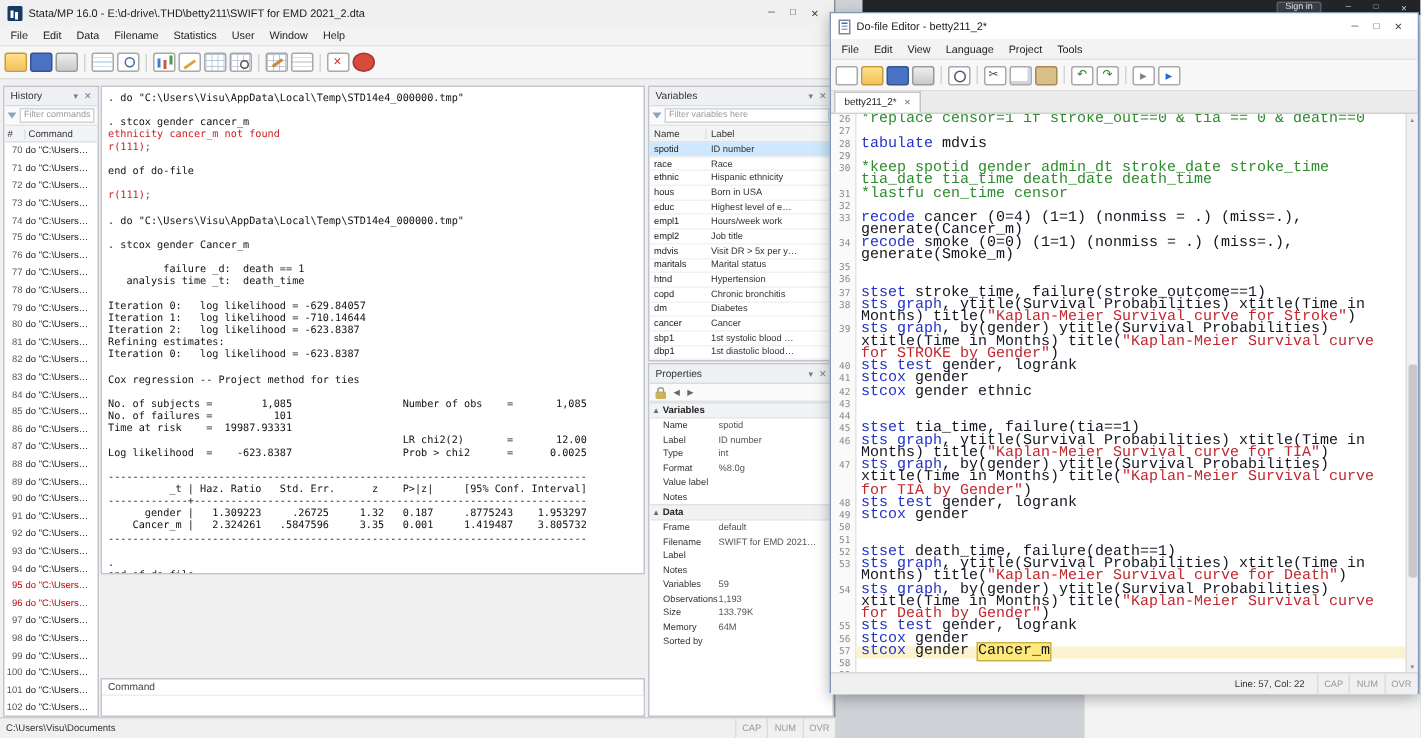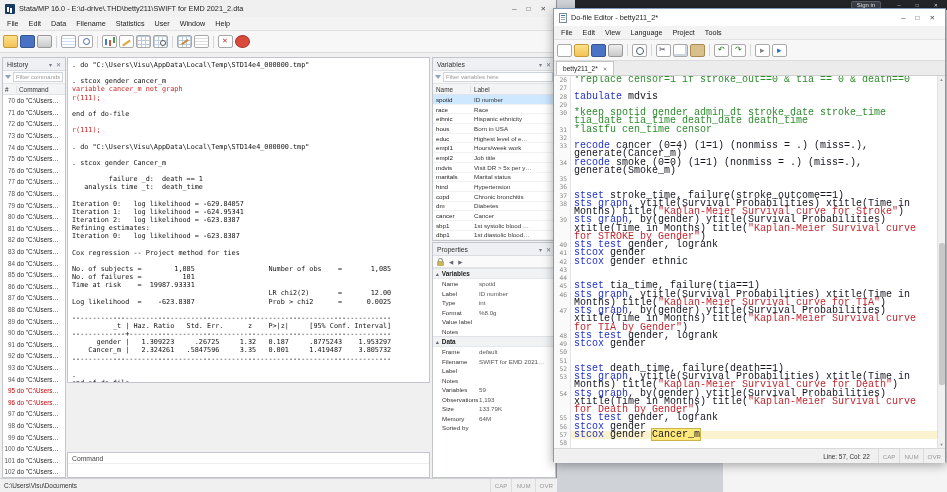--- a/index.html
+++ b/index.html
@@ -341,36 +341,36 @@
         </div>
         <div class="hrow"></div>
       </div>
   </div>
 
   <div class="results-pane">
     <div id="results-lines">
         <div class="rline">. do "C:\Users\Visu\AppData\Local\Temp\STD14e4_000000.tmp"</div>
         <div class="rline">&nbsp;</div>
         <div class="rline">. stcox gender cancer_m</div>
-        <div class="rline err">variable cancer_m not graph</div>
+        <div class="rline err">ethnicity cancer_m not found</div>
         <div class="rline err">r(111);</div>
         <div class="rline">&nbsp;</div>
         <div class="rline">end of do-file</div>
         <div class="rline">&nbsp;</div>
         <div class="rline err">r(111);</div>
         <div class="rline">&nbsp;</div>
         <div class="rline">. do "C:\Users\Visu\AppData\Local\Temp\STD14e4_000000.tmp"</div>
         <div class="rline">&nbsp;</div>
         <div class="rline">. stcox gender Cancer_m</div>
         <div class="rline">&nbsp;</div>
         <div class="rline">         failure _d:  death == 1</div>
         <div class="rline">   analysis time _t:  death_time</div>
         <div class="rline">&nbsp;</div>
         <div class="rline">Iteration 0:   log likelihood = -629.84057</div>
-        <div class="rline">Iteration 1:   log likelihood = -624.95341</div>
+        <div class="rline">Iteration 1:   log likelihood = -710.14644</div>
         <div class="rline">Iteration 2:   log likelihood = -623.8387</div>
         <div class="rline">Refining estimates:</div>
         <div class="rline">Iteration 0:   log likelihood = -623.8387</div>
         <div class="rline">&nbsp;</div>
         <div class="rline">Cox regression -- Project method for ties</div>
         <div class="rline">&nbsp;</div>
         <div class="rline">No. of subjects =        1,085                  Number of obs    =       1,085</div>
         <div class="rline">No. of failures =          101</div>
         <div class="rline">Time at risk    =  19987.93331</div>
         <div class="rline">                                                LR chi2(2)       =       12.00</div>

